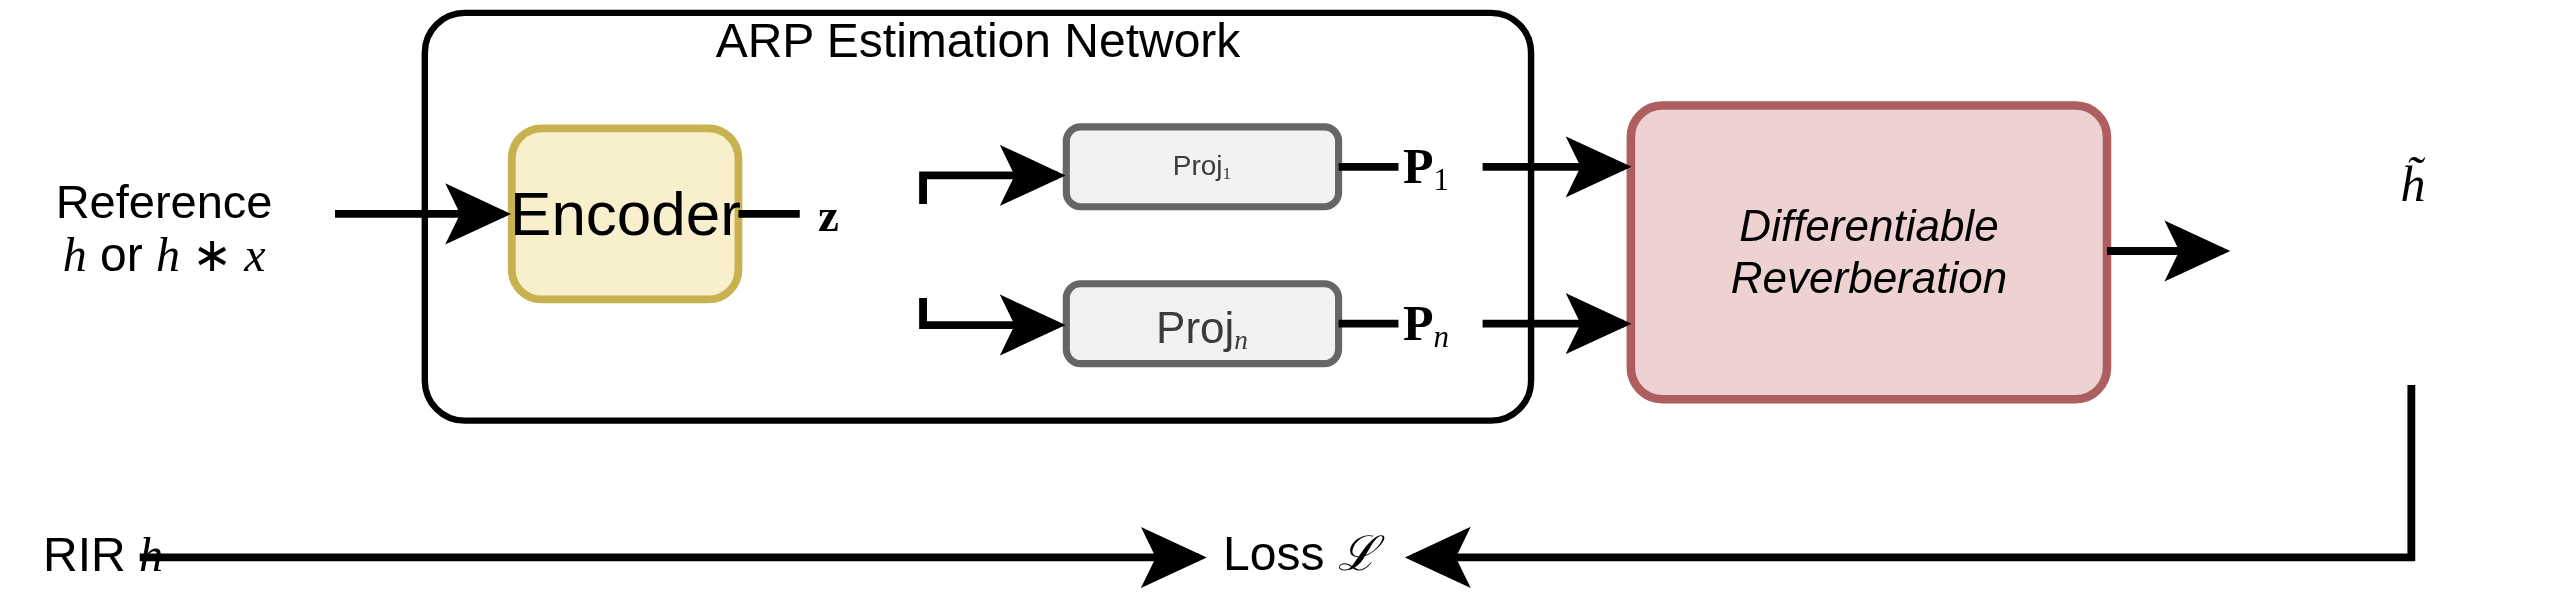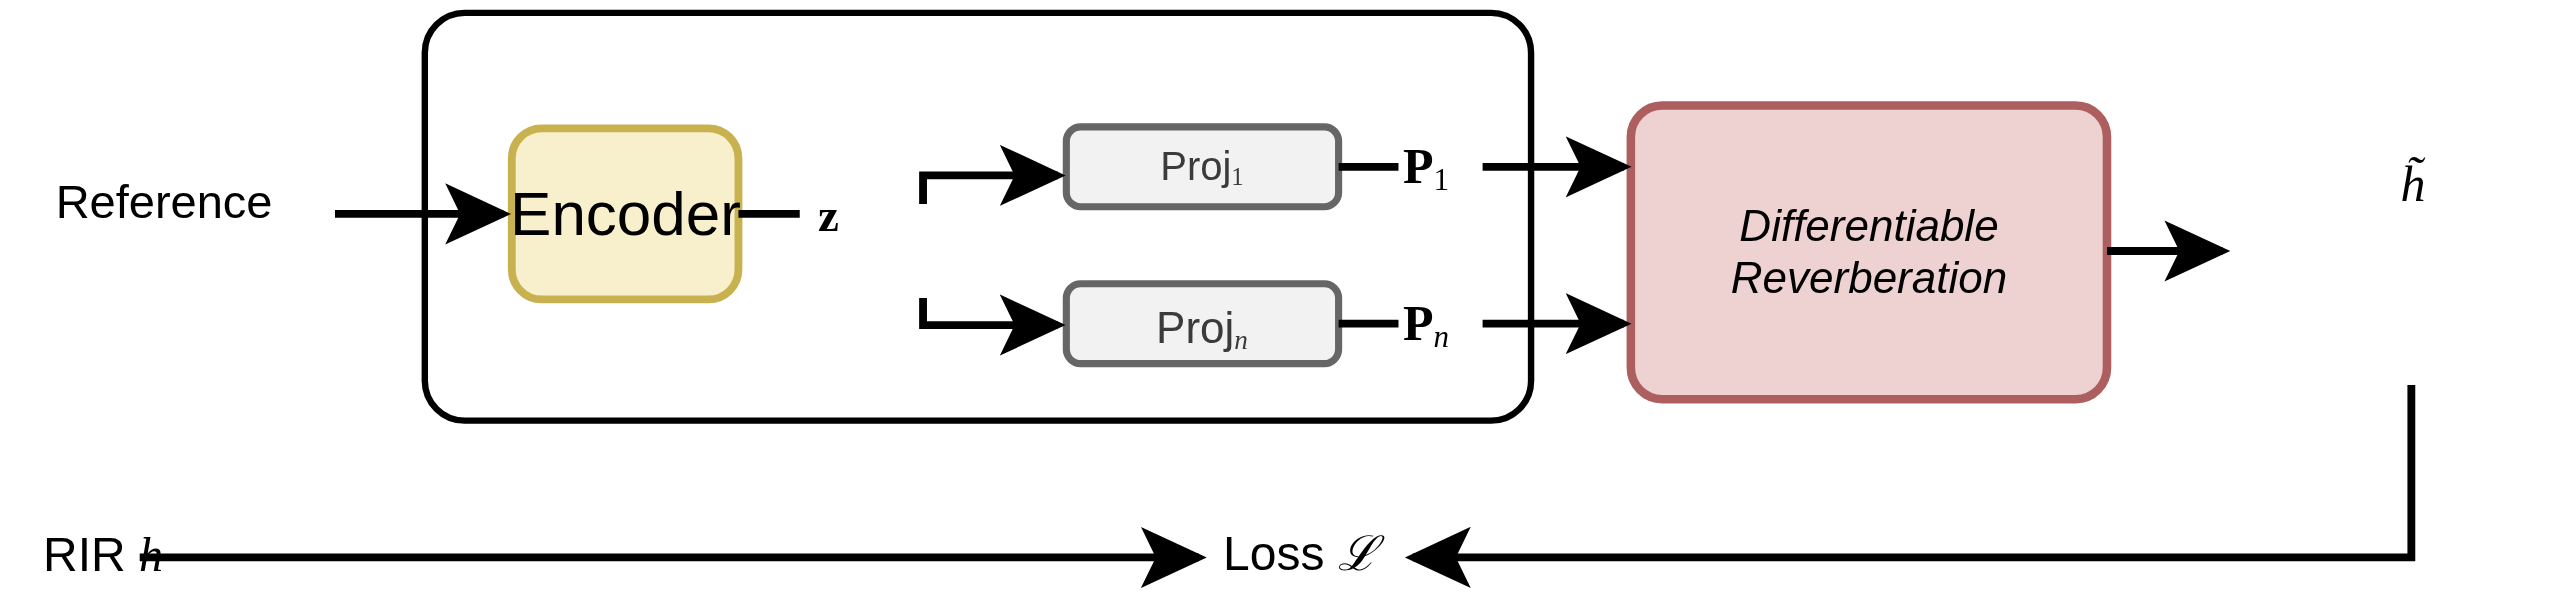--- a/index.html
+++ b/index.html
@@ -66,27 +66,31 @@
     <path d="M 2080 454 L 2278 454" stroke="#000" stroke-width="11" fill="none" marker-end="url(#ah)"></path>
 
     <path d="M 2956 352 L 3118 352" stroke="#000" stroke-width="11" fill="none" marker-end="url(#ah)"></path>
 
     <path d="M 196 782 L 1682 782" stroke="#000" stroke-width="11" fill="none" marker-end="url(#ah)"></path>
 
     <path d="M 3383 540 L 3383 782 L 1982 782" stroke="#000" stroke-width="11" fill="none" stroke-linejoin="miter" marker-end="url(#ah)"></path>
   </svg>
 
   <div class="lbl sans center" style="left:7.1px;top:178px;width:314px;font-size:47px;">Reference</div>
+  <div class="lbl center" style="left:7.1px;top:230px;width:314px;font-size:48px;">
+    <span class="mathit">h</span><span class="sans"> or </span><span class="mathit">h</span><span class="serif"> ∗ </span><span class="mathit">x</span>
+  </div>
 
+  <div class="lbl sans center" style="left:425px;top:15.7px;width:1106px;font-size:48px;">ARP Estimation Network</div>
 
   <div class="boxtxt sans" style="left:512px;top:128px;width:227px;height:171px;font-size:62px;">Encoder</div>
 
   <div class="lbl mathbf" style="left:818px;top:191px;font-size:47px;">z</div>
 
-  <div class="boxtxt sans" style="left:1066px;top:127px;width:272px;height:80px;font-size:40px;color:#3B3B3B;">
+  <div class="boxtxt sans" style="left:1066px;top:127px;width:272px;height:80px;font-size:28px;color:#3B3B3B;">
     <span><span>Proj</span><span class="sub serif">1</span></span>
   </div>
 
   <div class="boxtxt sans" style="left:1066px;top:276px;width:272px;height:80px;font-size:44px;color:#3B3B3B;align-items:flex-end;">
     <span><span>Proj</span><span class="subit">n</span></span>
   </div>
 
   <div class="lbl" style="left:1403px;top:140px;font-size:50px;">
     <span class="mathbf">P</span><span class="sub serif">1</span>
   </div>

